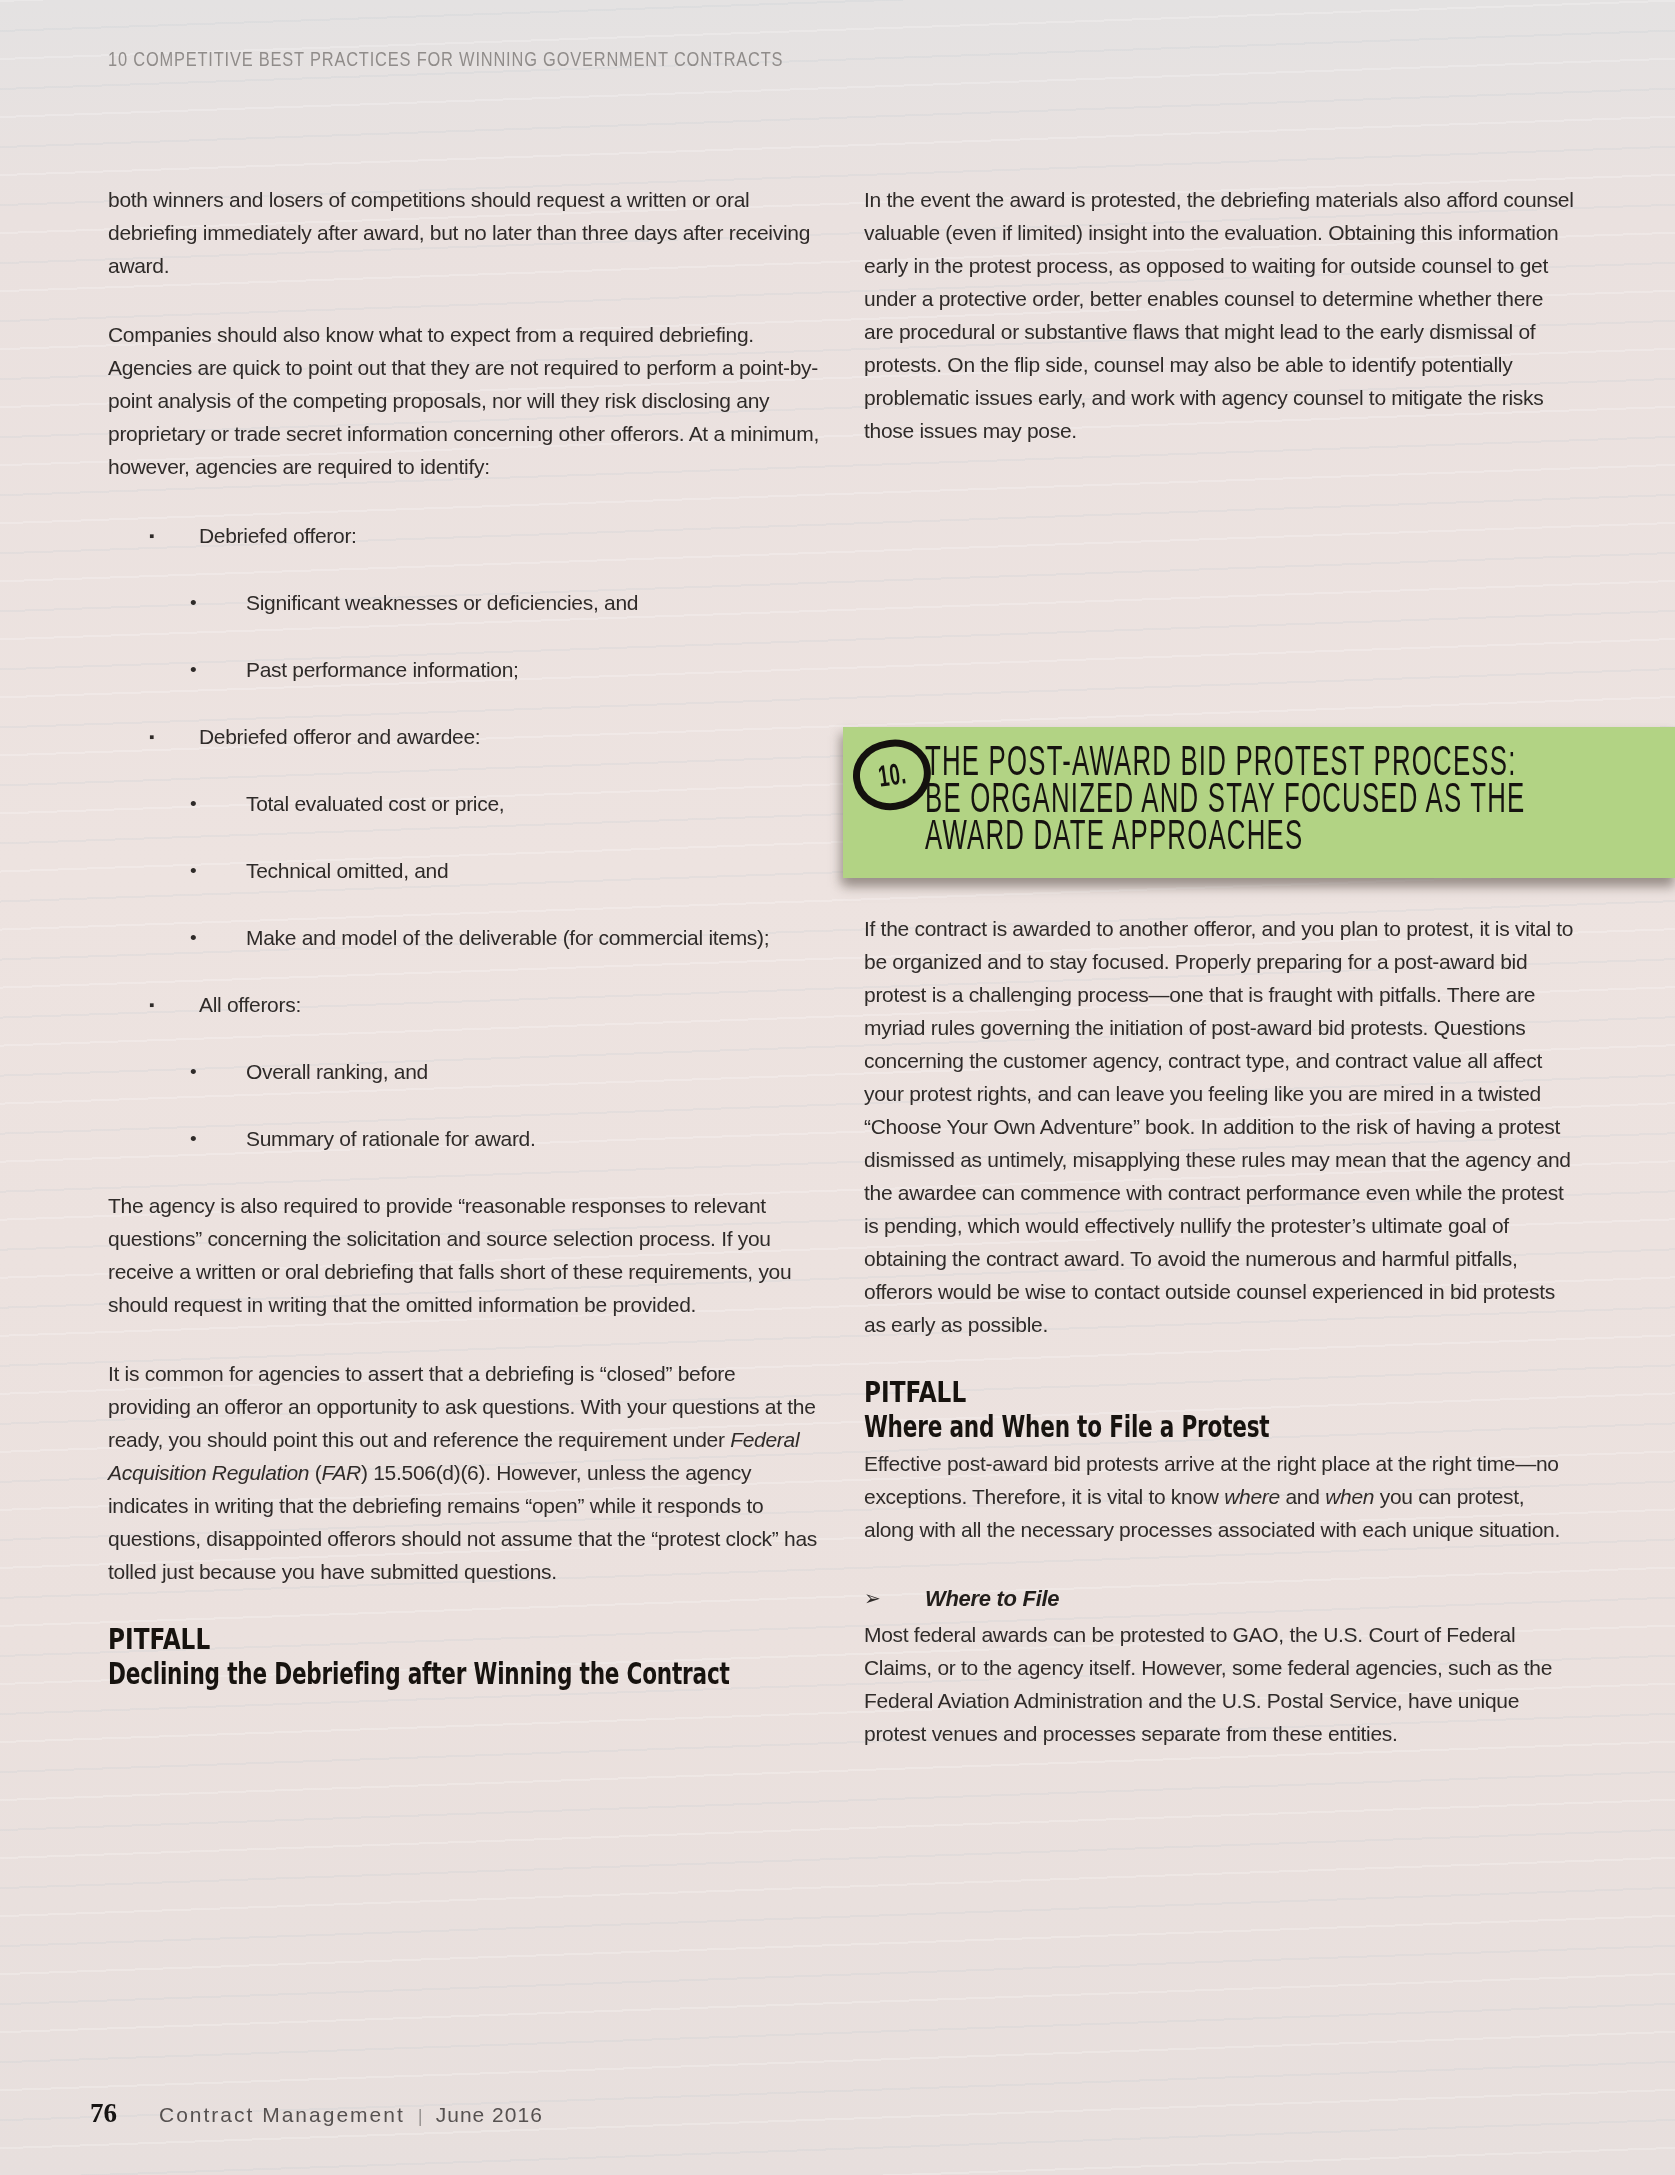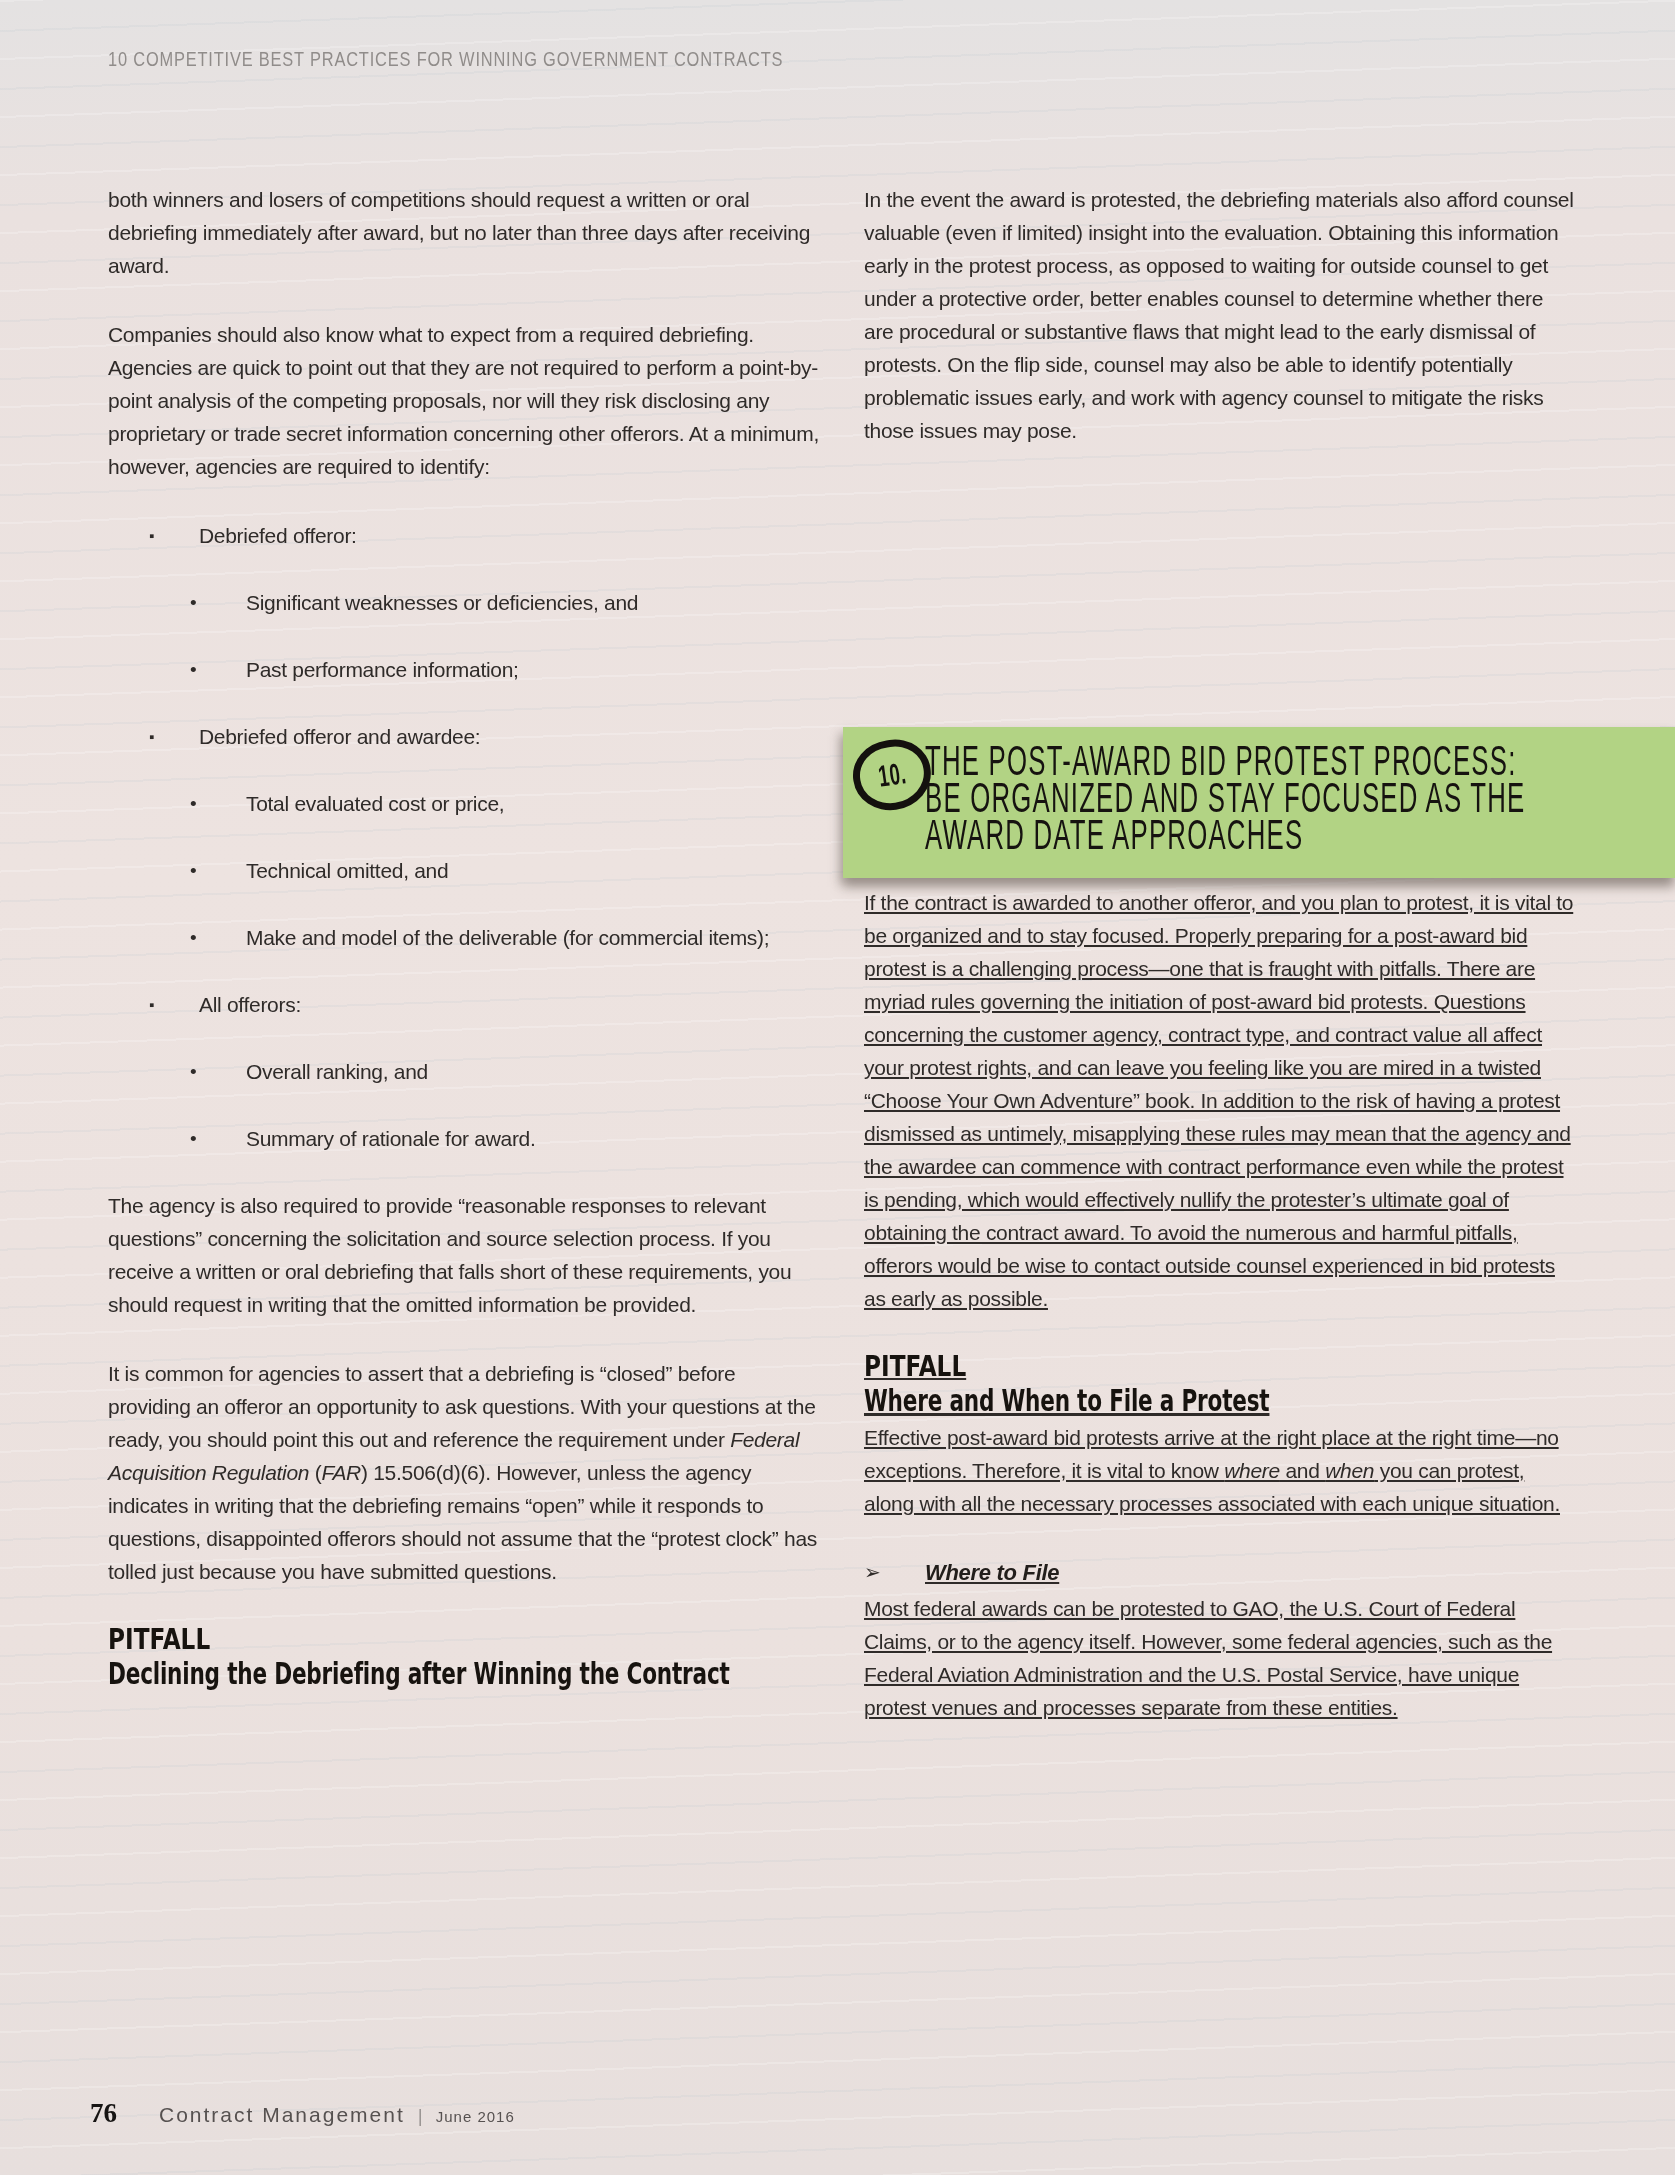--- a/index.html
+++ b/index.html
@@ -17,21 +17,21 @@
   }
   .running-header{position:absolute; left:108px; top:48px; white-space:nowrap;}
   .running-header span{
     display:inline-block; transform:scaleX(0.82); transform-origin:left top;
     font-size:20px; letter-spacing:1px; color:#908c8a;
   }
   .col{position:absolute; font-size:21px; line-height:33px; letter-spacing:-0.3px; color:#2f2b29;}
   .col p{margin:0 0 36px 0;}
   .col-left{left:108px; top:183px; width:712px;}
   .col-right-top{left:864px; top:183px; width:712px;}
-  .col-right-bottom{left:864px; top:886px; width:712px;text-decoration:underline;}
+  .col-right-bottom{left:864px; top:912px; width:712px;}
 
   
   .blist{margin:1px 0 2px 0;}
   .b1{position:relative; padding-left:91px; margin-bottom:34px;}
   .b1 .m1{position:absolute; left:41px; top:0px; font-size:15px;}
   .b2{position:relative; padding-left:138px; margin-bottom:34px;}
   .b2 .m2{position:absolute; left:82px; top:0px; font-size:19px;}
 
   
   .pitfall{margin-top:14px;}
@@ -69,21 +69,21 @@
 
   
   .wtf-head{position:relative; padding-left:61px; margin:10px 0 3px 0; font-weight:700; font-style:italic; font-size:22px; line-height:33px; color:#221e1b;}
   .wtf-head .arrow{position:absolute; left:0; top:0; font-style:normal; font-weight:400; font-size:20px; color:#2f2b29;}
 
   
   .footer{position:absolute; left:90px; top:2098px; display:flex; align-items:baseline; white-space:nowrap;}
   .pageno{font-family:Liberation Serif, serif; font-weight:700; font-size:27px; color:#161413; margin-right:42px;}
   .pub{font-size:21px; letter-spacing:2px; color:#565150;}
   .sep{font-size:19px; color:#9a9593; margin:0 13px;}
-  .fdate{font-size:15px; letter-spacing:1px; color:#565150;}
+  .fdate{font-size:21px; letter-spacing:1px; color:#565150;}
   i{font-style:italic;}
 </style>
 </head>
 <body>
 
 <div class="page">
 
   <div class="running-header">
     <span>10 COMPETITIVE BEST PRACTICES FOR WINNING GOVERNMENT CONTRACTS</span>
   </div>

